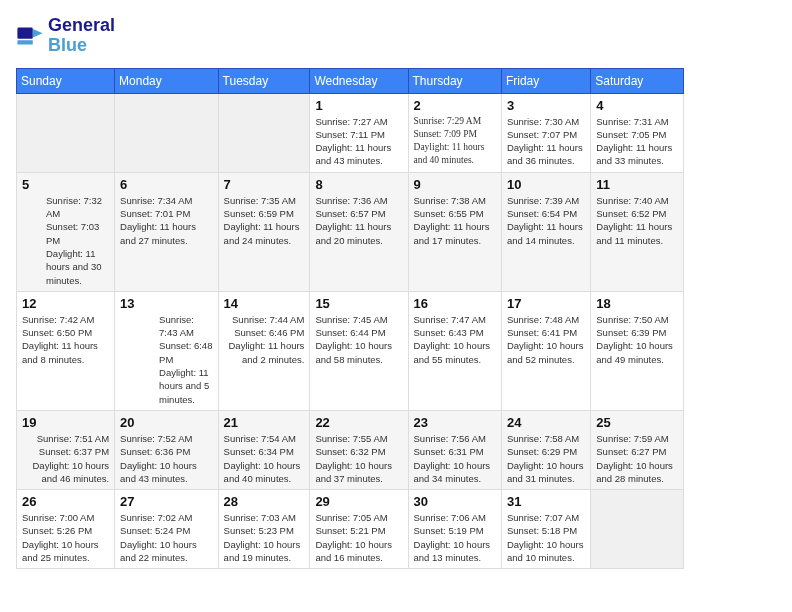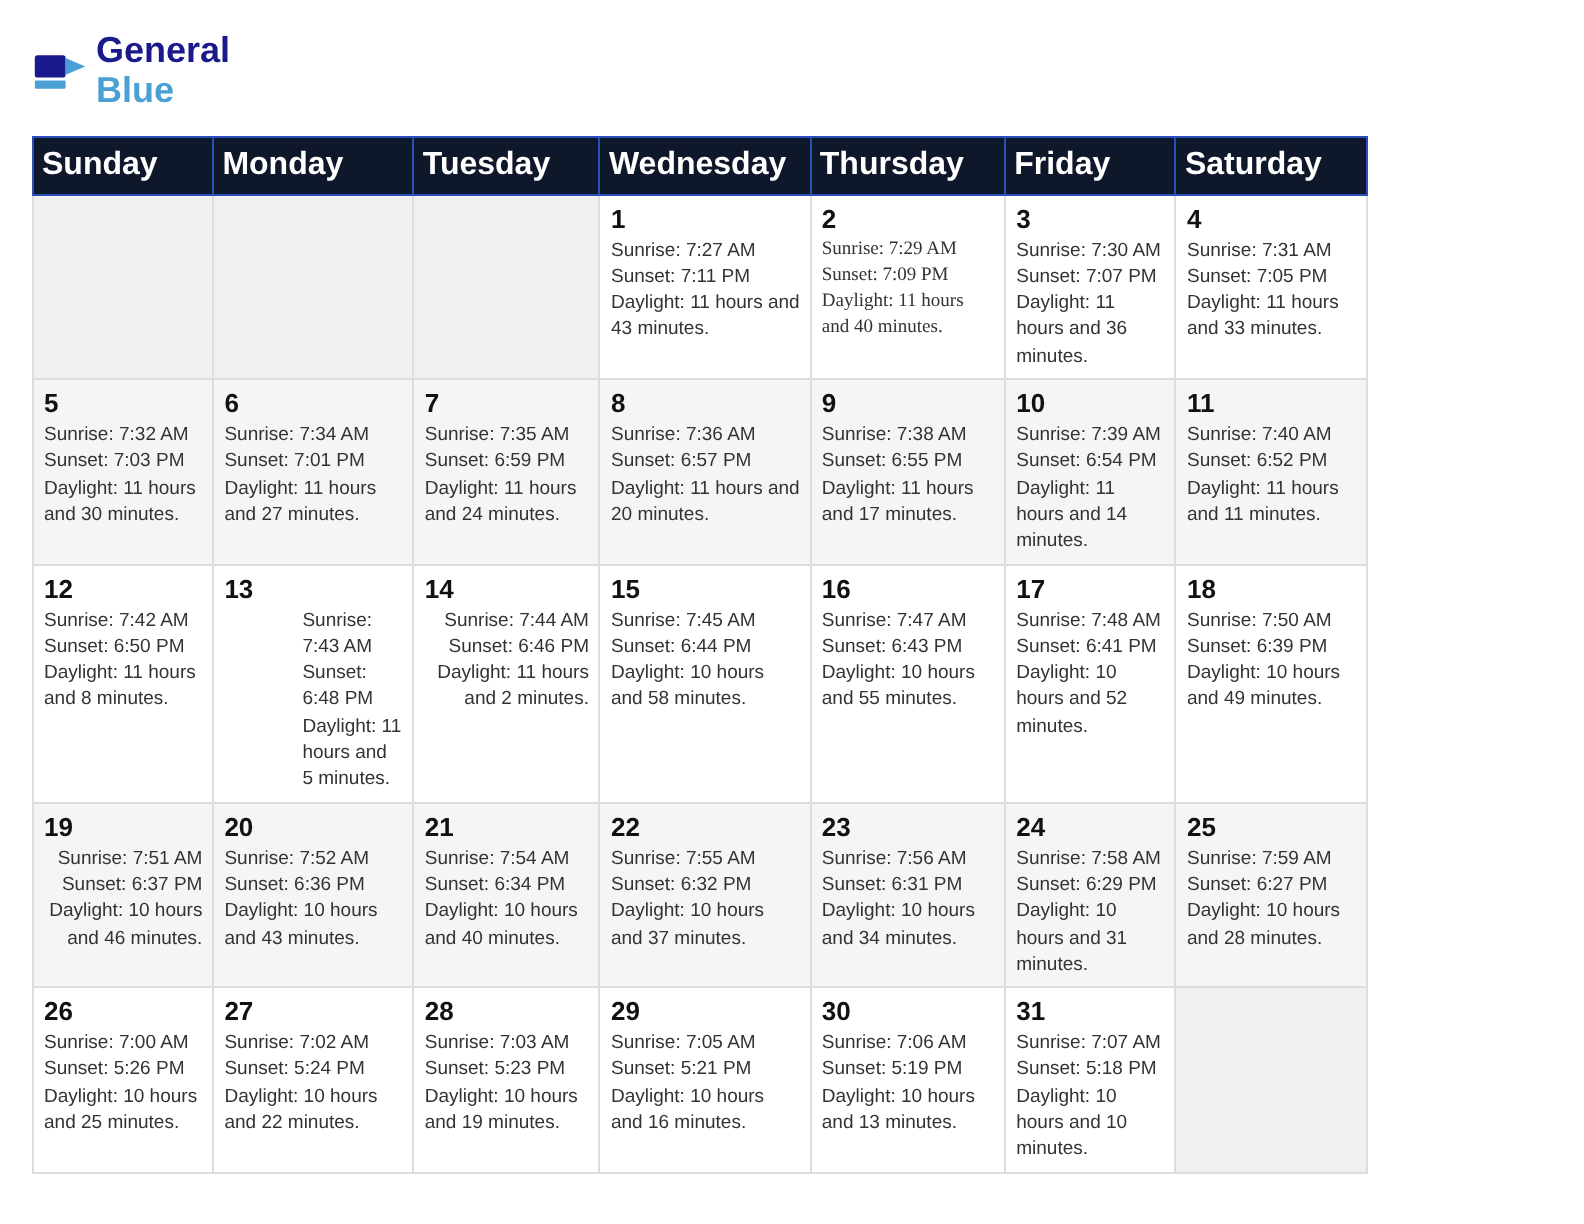--- a/index.html
+++ b/index.html
@@ -47,24 +47,24 @@
     .location {
       font-size: 15px;
       color: #444;
     }
     .calendar {
       width: 100%;
       border-collapse: collapse;
       border: 1px solid #ccc;
     }
     .calendar th {
-      background: #0f172a;
+      background: #3b82f6;
       color: #fff;
-      font-size: 16px;
-      font-weight: bold;
+      font-size: 12px;
+      font-weight: normal;
       padding: 5px 4px;
       text-align: left;
       border: 1px solid #2a4ebc;
     }
     .calendar td {
       vertical-align: top;
       padding: 4px 5px;
       border: 1px solid #ddd;
       width: 113px;
       min-height: 90px;
@@ -157,21 +157,21 @@
           <td>
             <span class="day-num">4</span>
             <div class="day-info" style="white-space: pre-line;">Sunrise: 7:31 AM
 Sunset: 7:05 PM
 Daylight: 11 hours and 33 minutes.</div>
           </td>
         </tr>
         <tr>
           <td>
             <span class="day-num">5</span>
-            <div class="day-info" style="white-space: pre-line;">Sunrise: 7:32 AM
+            <div class="day-info" style="white-space: pre-line; margin-left: 24px;">Sunrise: 7:32 AM
 Sunset: 7:03 PM
 Daylight: 11 hours and 30 minutes.</div>
           </td>
           <td>
             <span class="day-num">6</span>
             <div class="day-info" style="white-space: pre-line;">Sunrise: 7:34 AM
 Sunset: 7:01 PM
 Daylight: 11 hours and 27 minutes.</div>
           </td>
           <td>

